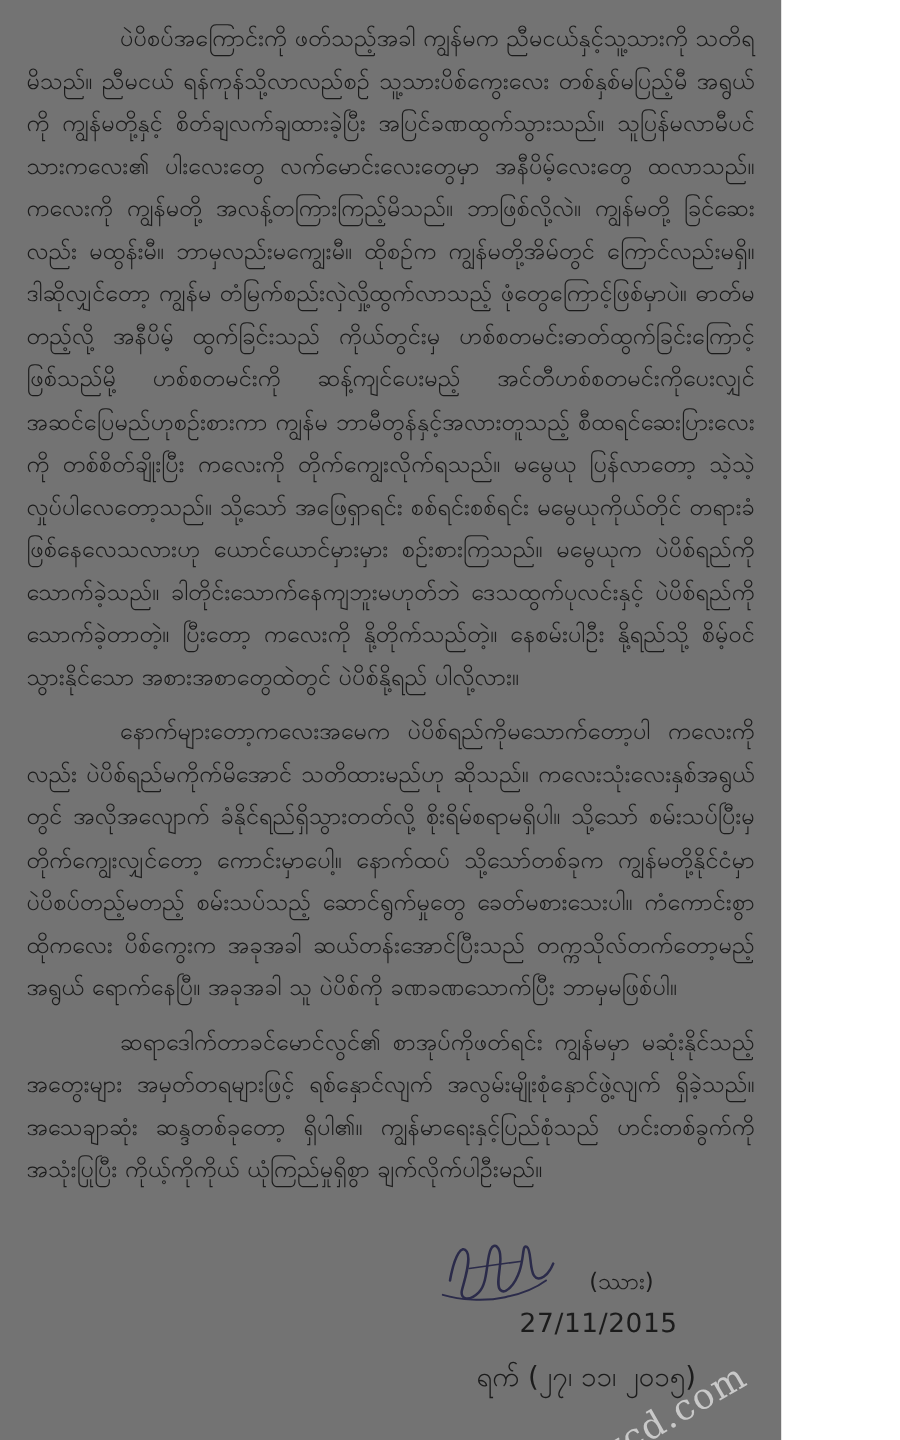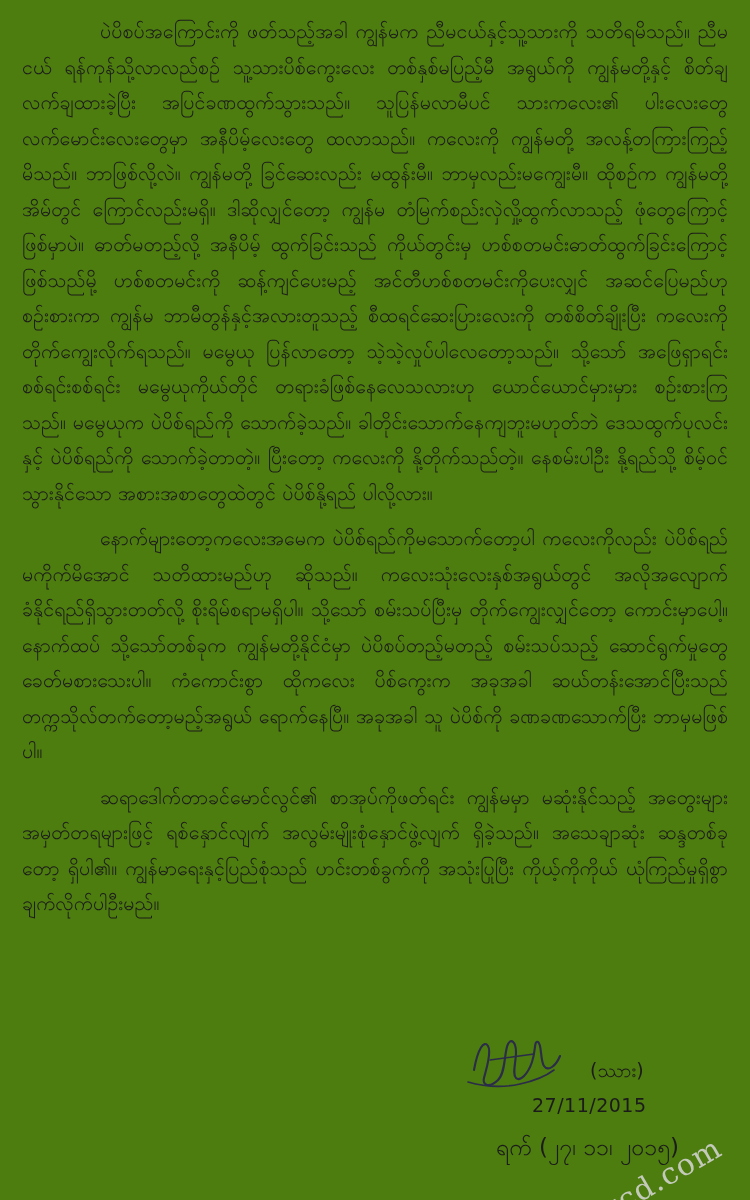--- a/index.html
+++ b/index.html
@@ -10,23 +10,23 @@
   body {
     width: 750px;
     height: 1200px;
     position: relative;
     font-family: "DejaVu Sans", "Liberation Sans", sans-serif;
     color: #1a1a1a;
     overflow: hidden;
   }
   #page {
     position: relative;
-    width: 750px;
+    width: 651px;
     height: 1200px;
-    background: #4d7c0f;
+    background: #737373;
     box-sizing: border-box;
     padding: 14px 22px 0 22px;
   }
   .doc-body {
     font-size: 19.5px;
     line-height: 35.5px;
     text-align: justify;
     text-justify: inter-word;
     color: #1b1b1b;
     letter-spacing: 0.1px;
@@ -59,21 +59,21 @@
     position: relative;
   }
   .sig-mark svg { display: block; }
   .sig-paren {
     font-size: 19px;
     color: #1b1b1b;
     padding-bottom: 6px;
     white-space: nowrap;
   }
   .sig-date {
-    font-size: 19px;
+    font-size: 22px;
     color: #1b1b1b;
     text-align: left;
     padding-left: 128px;
     margin-top: 2px;
     letter-spacing: 0.5px;
   }
   .sig-date-mm {
     font-size: 23px;
     color: #1b1b1b;
     text-align: left;

